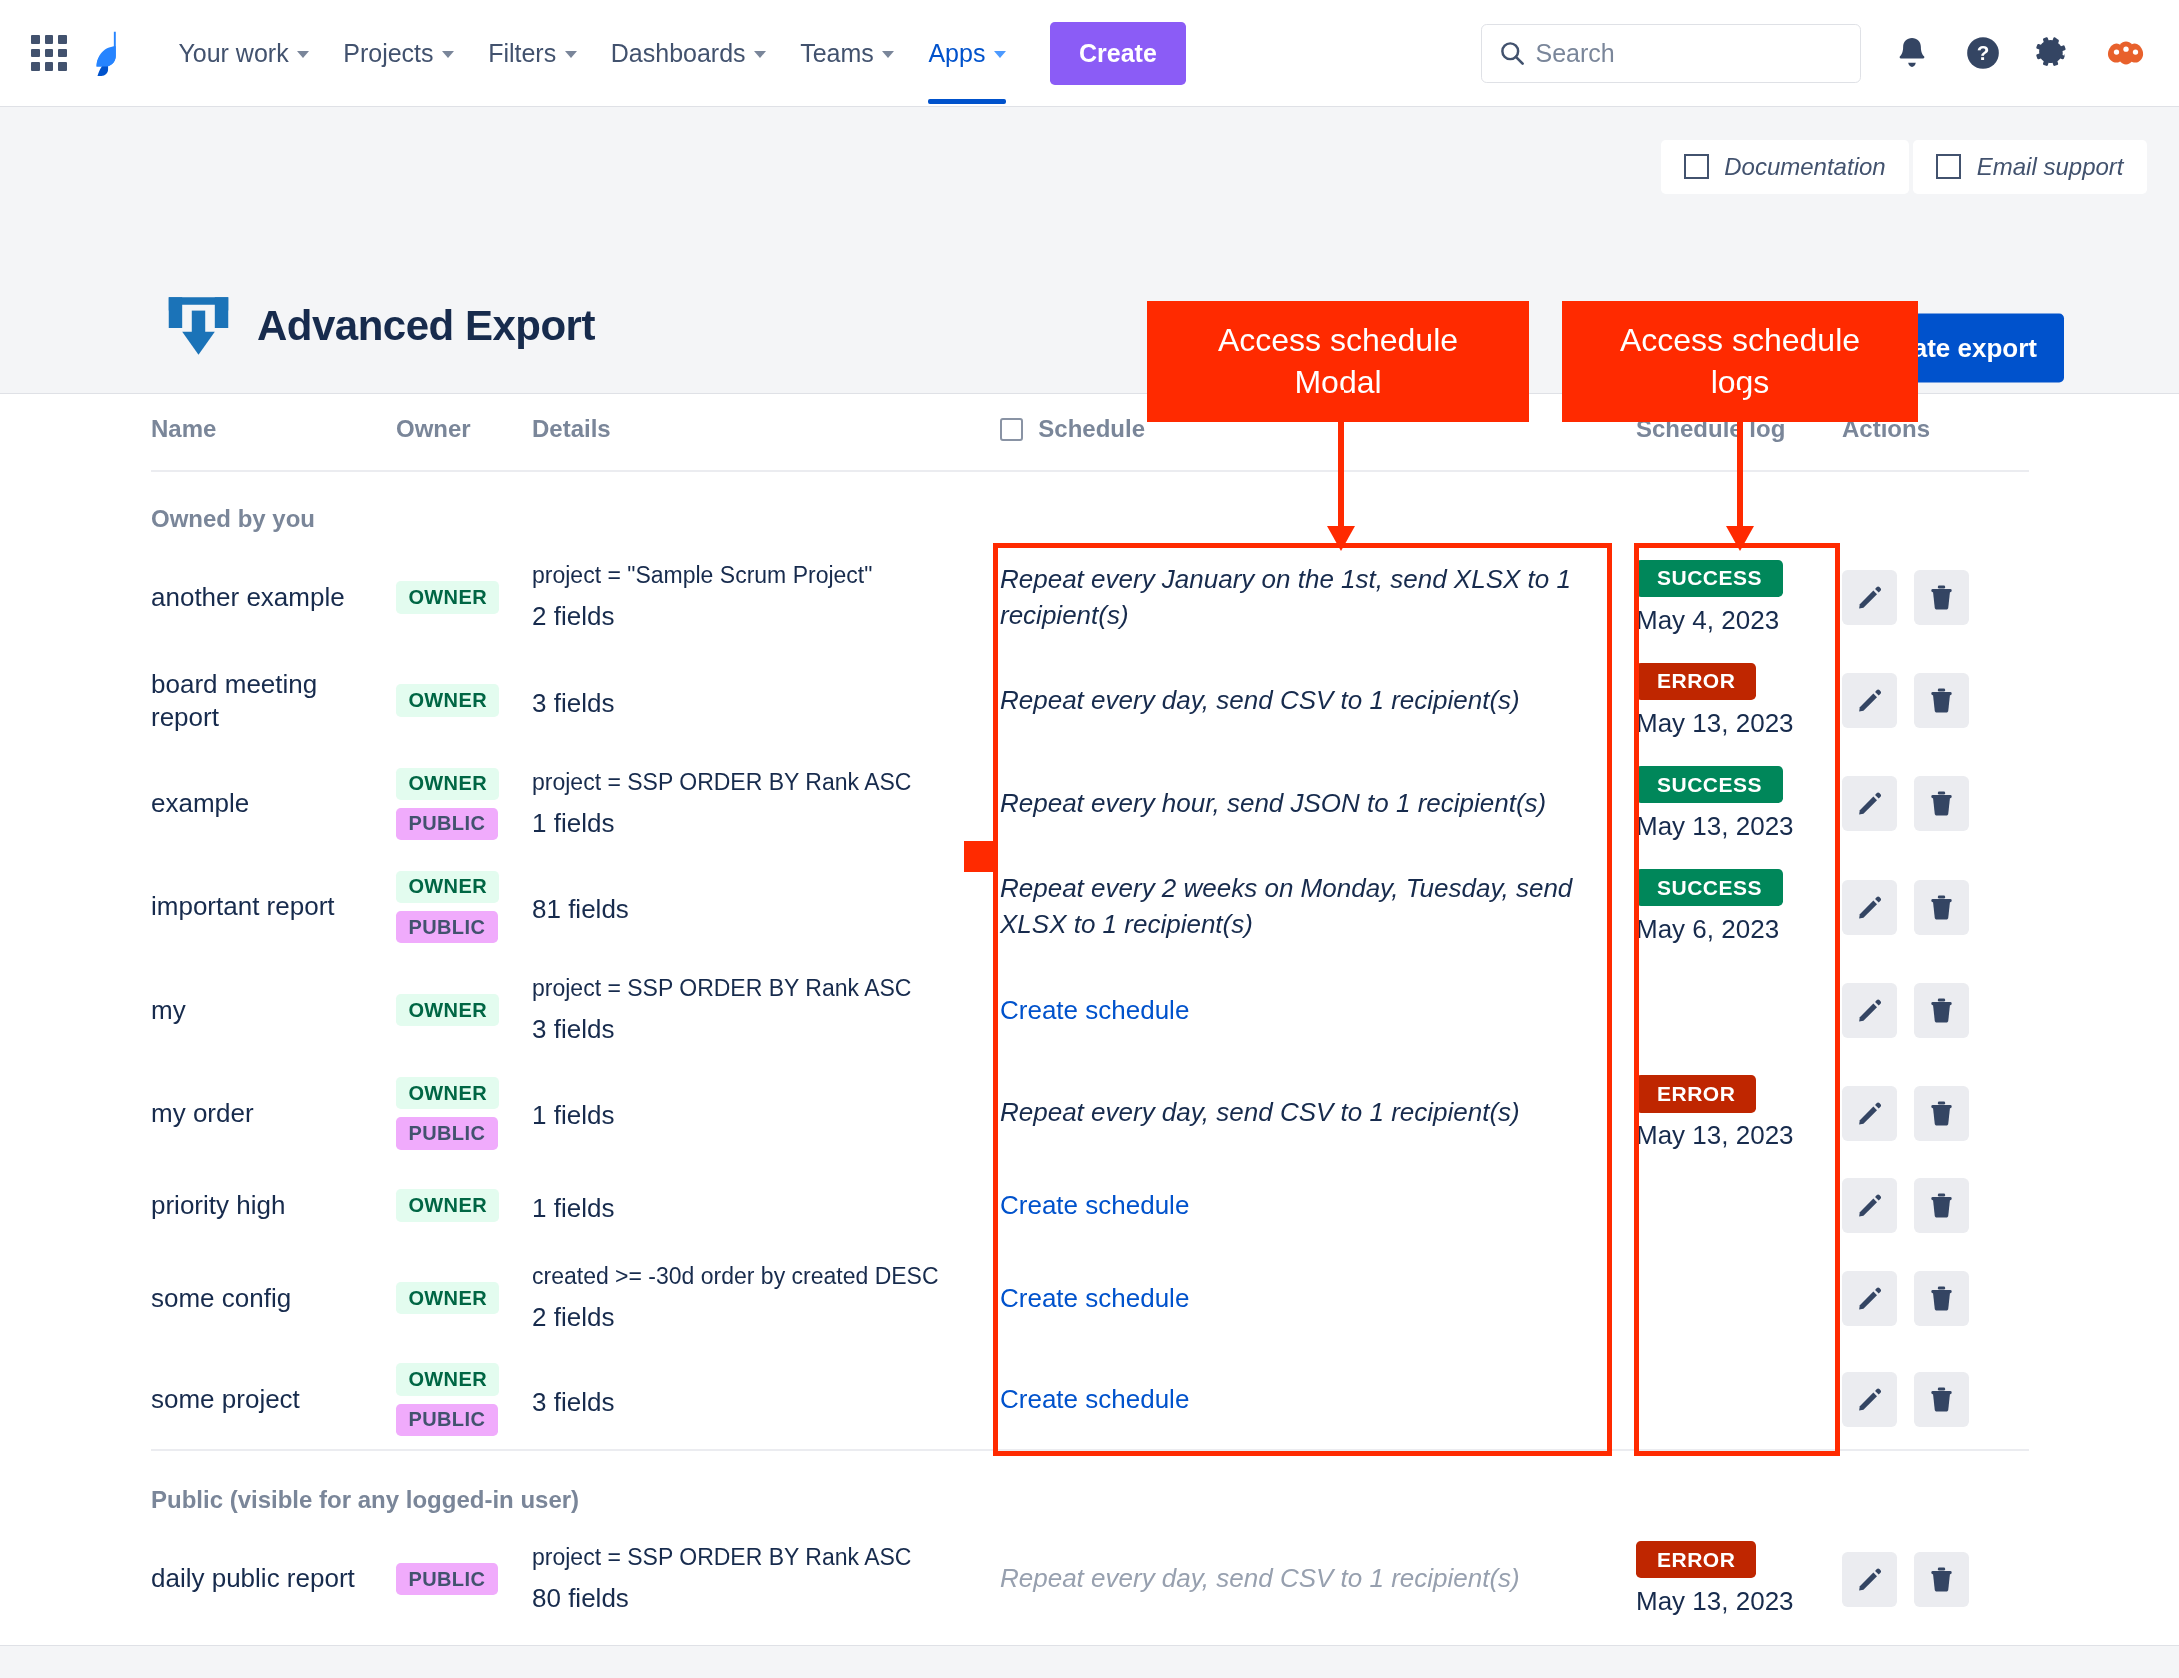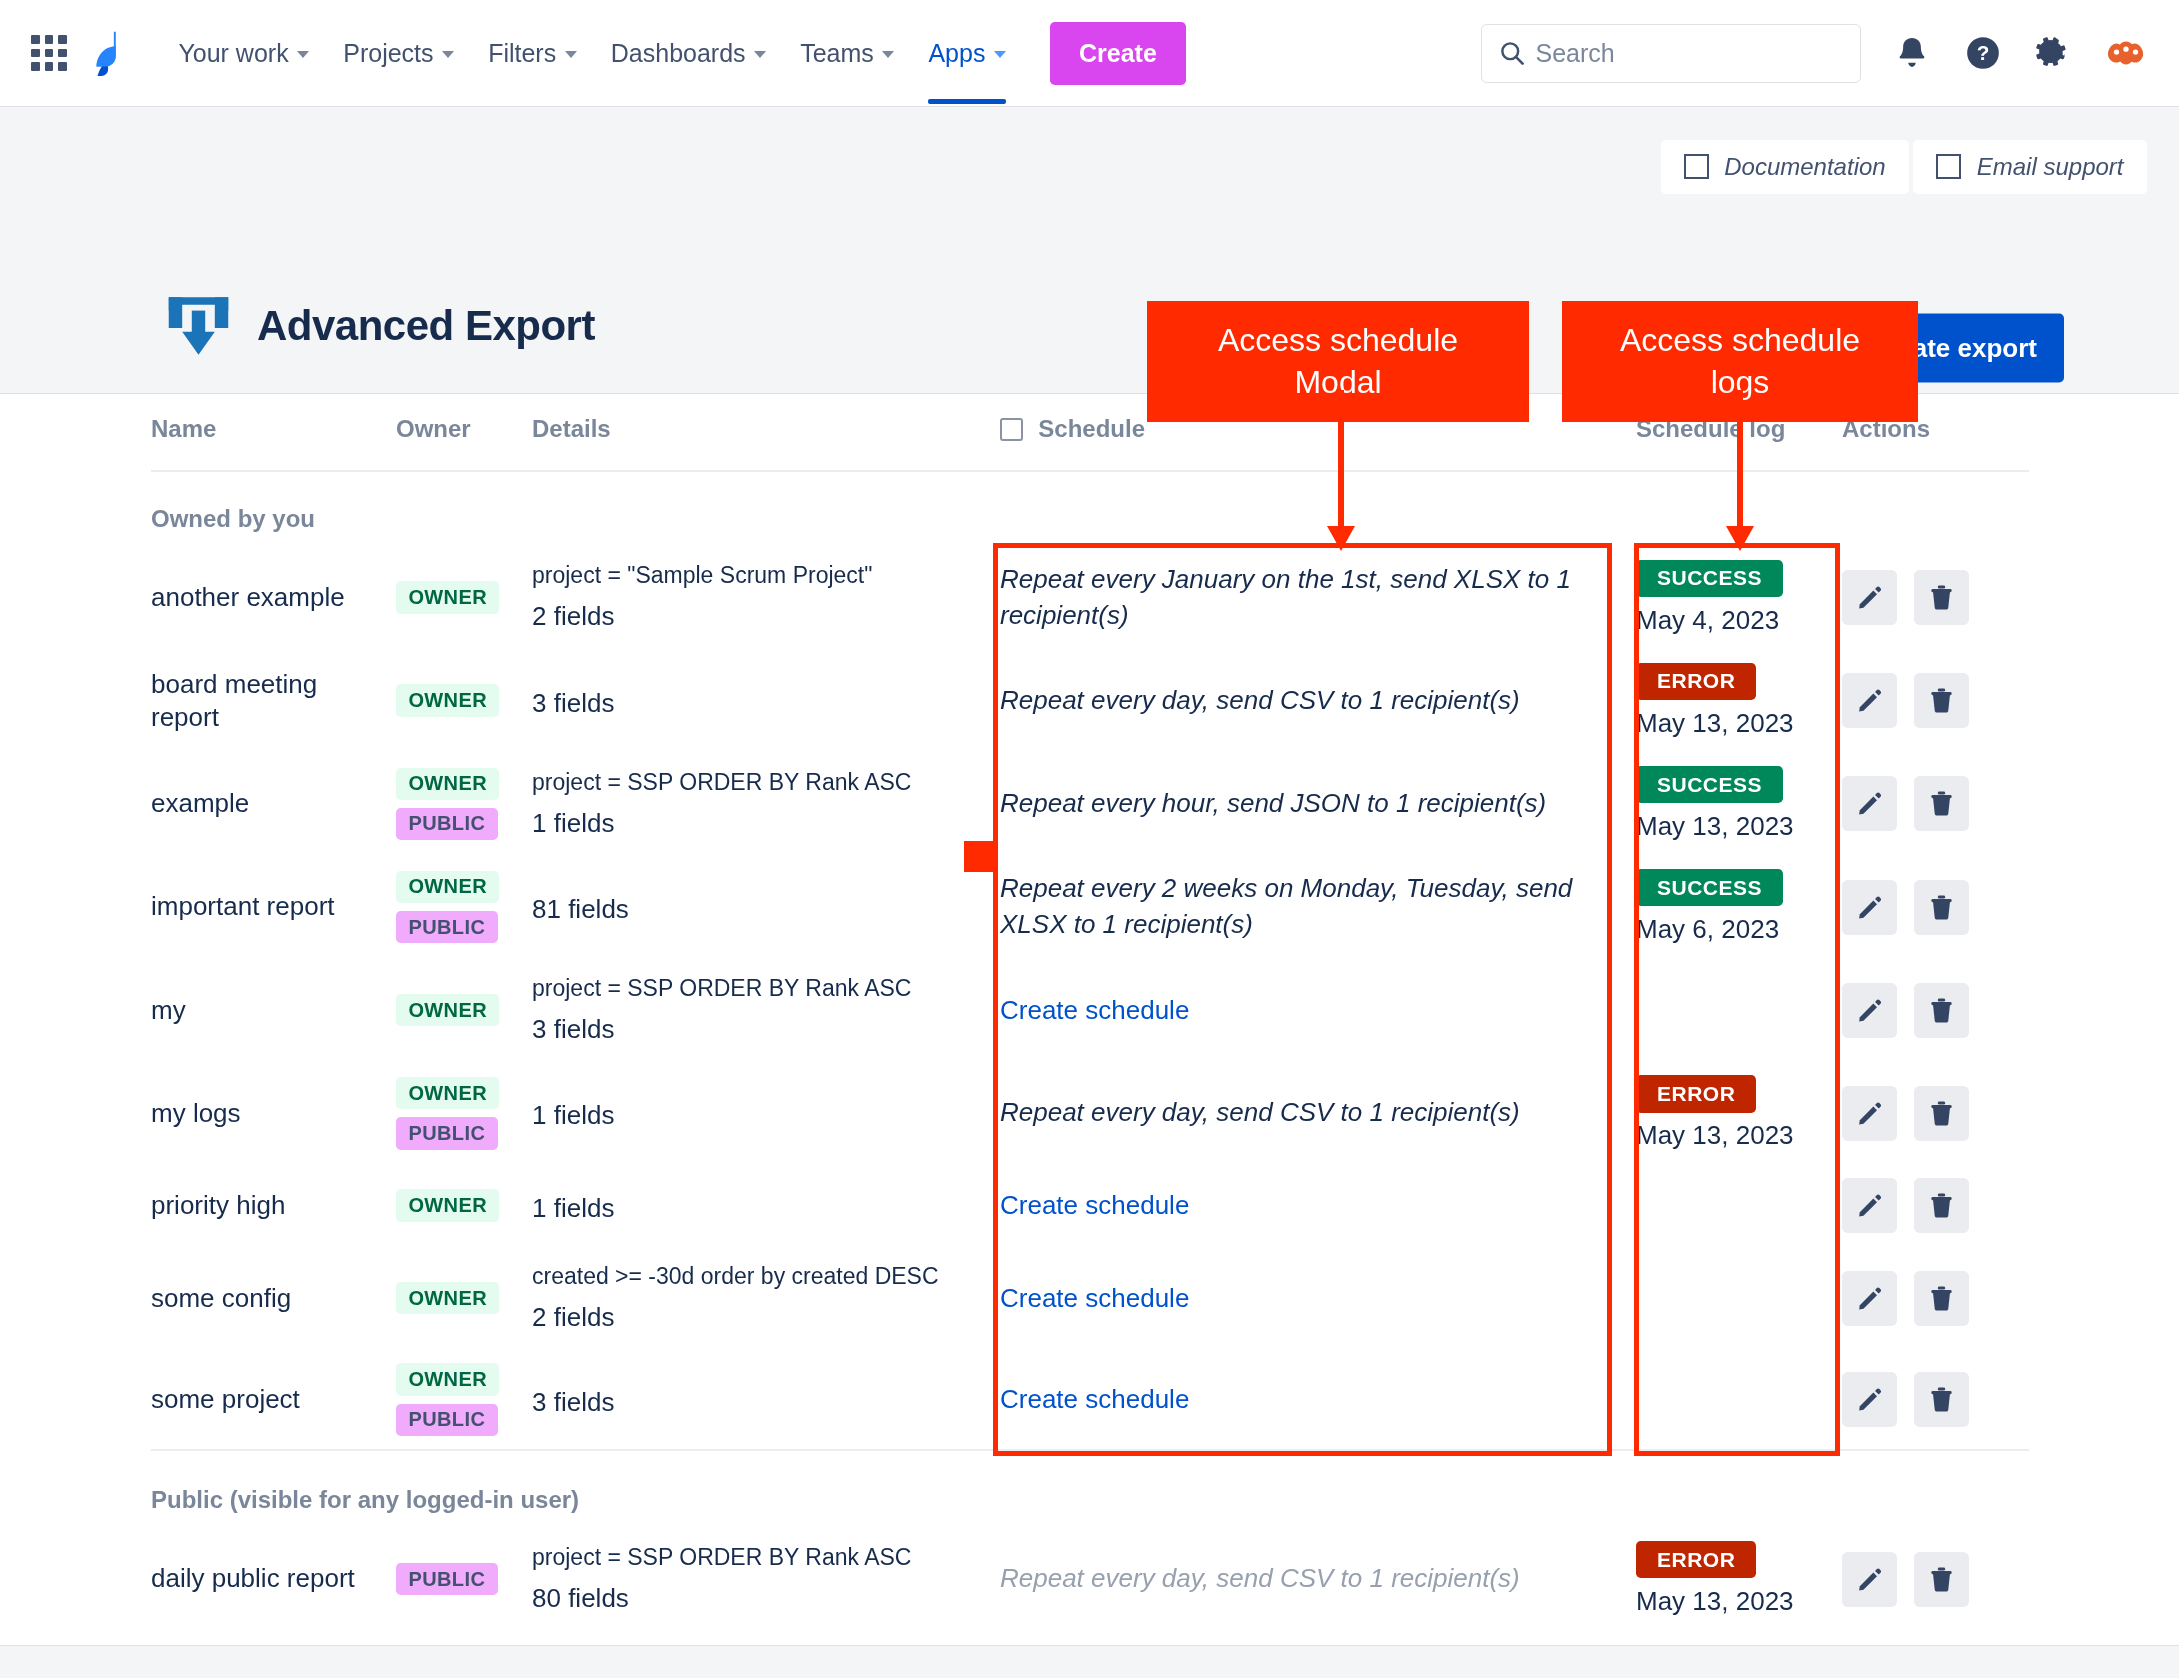--- a/index.html
+++ b/index.html
@@ -63,21 +63,21 @@
     width: 0; height: 0;
     border-left: 6.7px solid transparent;
     border-right: 6.7px solid transparent;
     border-top: 7.6px solid #7A869A;
     display: inline-block;
     margin-top: 3.8px;
   }
   .navitem.active .chev { border-top-color: #4C9AFF; }
 
   .createbtn {
-    background: #d946ef;
+    background: #8b5cf6;
     color: #fff;
     font-size: 25px;
     font-weight: bold;
     border: none;
     border-radius: 4.8px;
     padding: 17px 29px;
     margin-left: 27px;
     cursor: pointer;
     font-family: "Liberation Sans", sans-serif;
   }
@@ -649,21 +649,21 @@
                   <path d="M5 7.5 H19 L17.6 20.4 C17.5 21.3 16.8 22 15.9 22 H8.1 C7.2 22 6.5 21.3 6.4 20.4 Z" fill="#344563"></path>
                   <rect x="3.6" y="5" width="16.8" height="2.6" rx="1.1" fill="#344563"></rect>
                   <rect x="9" y="2" width="6" height="2.6" rx="1.1" fill="#344563"></rect>
                 </svg>
               </button>
             </div>
           </td>
         </tr>
         <tr class="datarow">
           <td>
-            <div class="cellname">my logs</div>
+            <div class="cellname">my order</div>
           </td>
           <td>
             <div class="badges">
               <span class="badge owner">OWNER</span>
               <span class="badge public">PUBLIC</span>
             </div>
           </td>
           <td>
             <div class="details">
               <div class="fields">1 fields</div>

